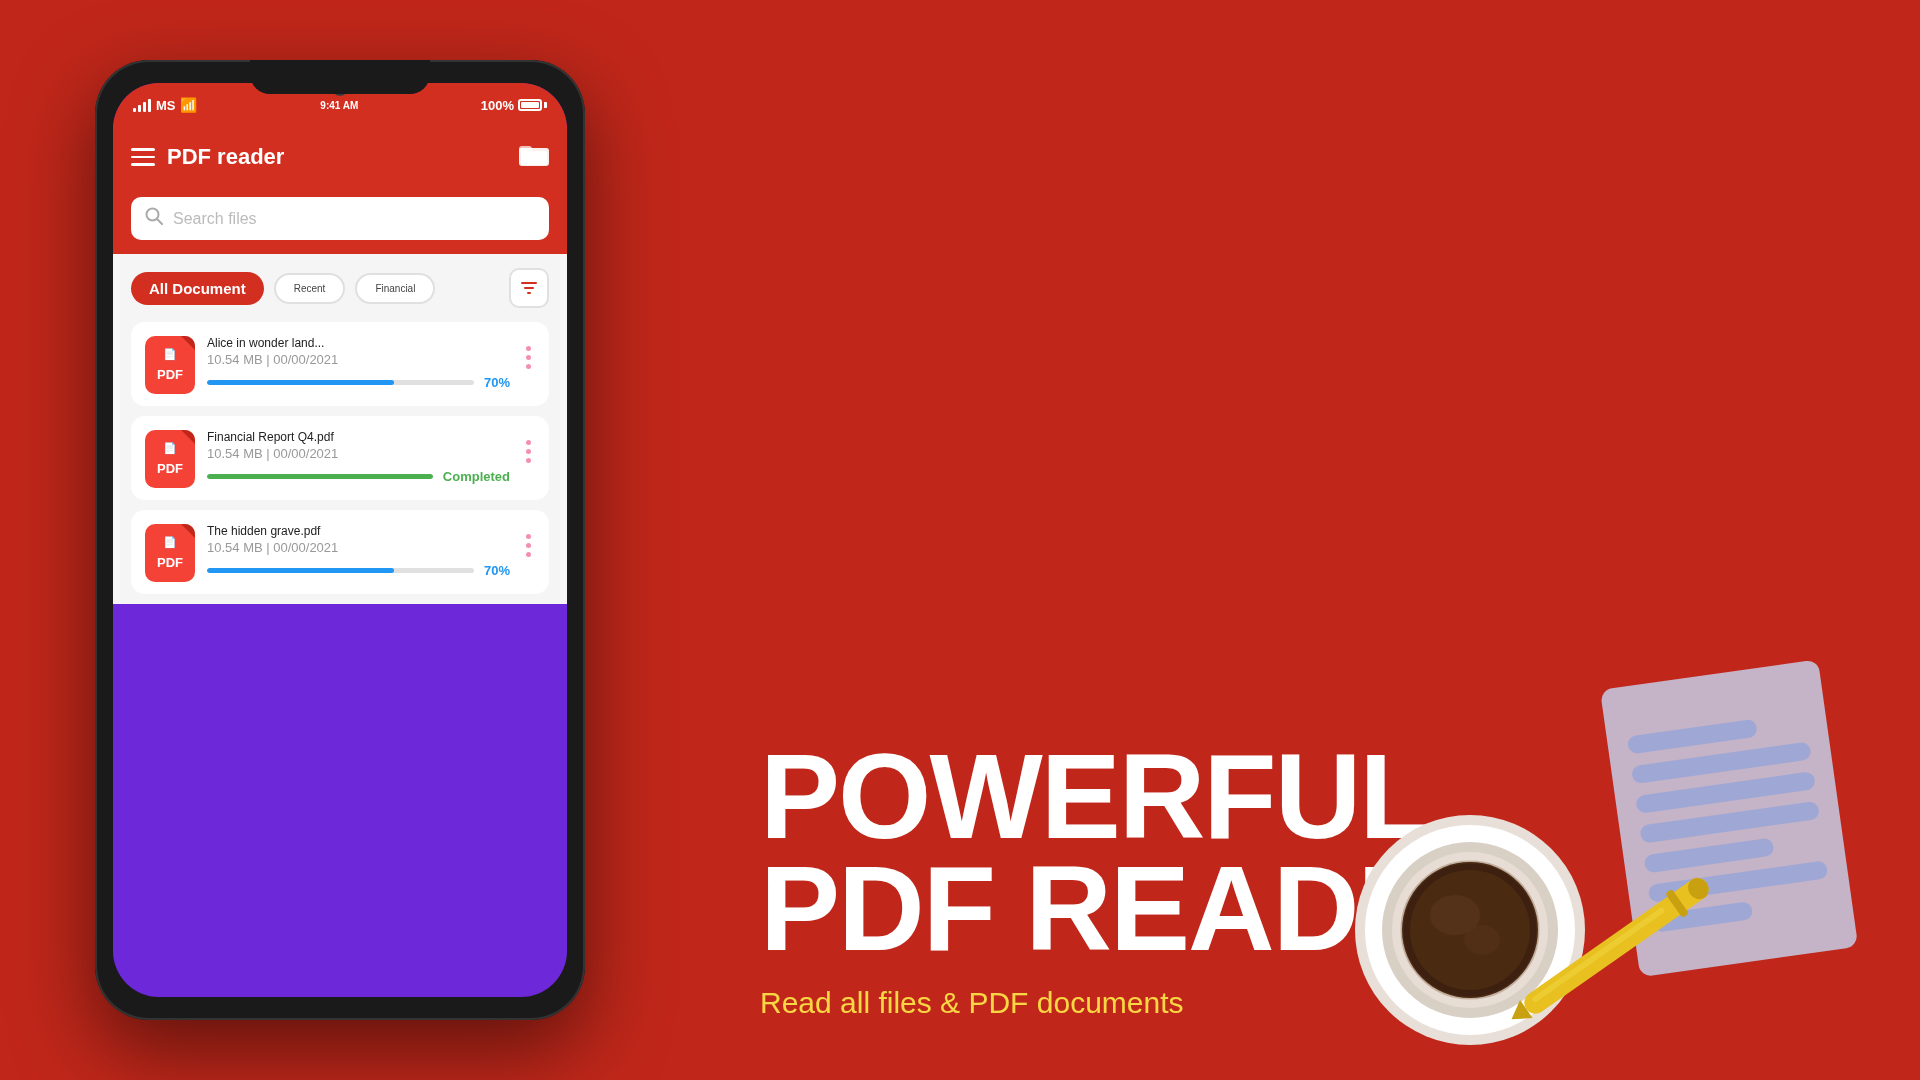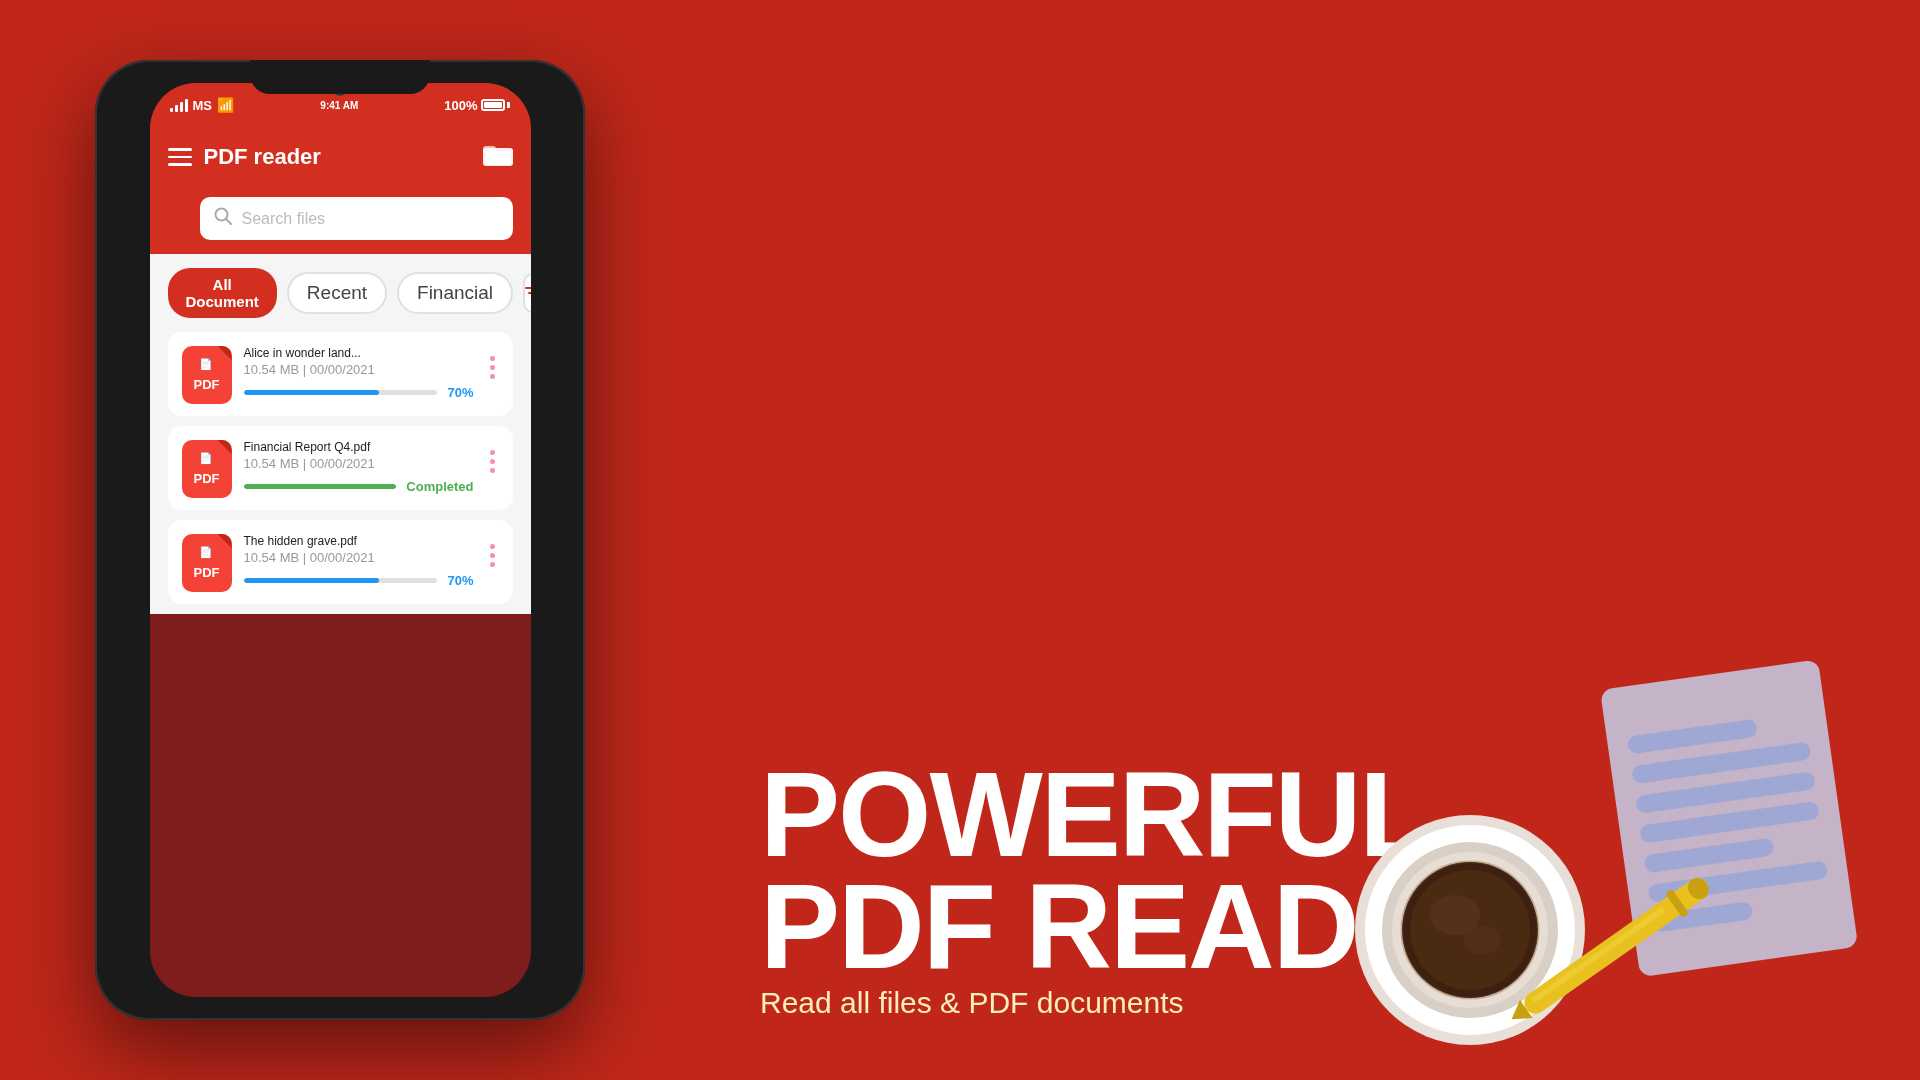--- a/index.html
+++ b/index.html
@@ -57,23 +57,23 @@
       transform: translateX(-50%);
       width: 180px;
       height: 34px;
       background: #1a1a1a;
       border-radius: 0 0 20px 20px;
       z-index: 10;
     }
 
     
     .phone-screen {
-      width: 381px;
+      width: 454px;
       height: 914px;
-      background: #7f1d1d;
+      background: #6d28d9;
       border-radius: 46px;
       overflow: hidden;
       position: relative;
     }
 
     
     .status-bar {
       background: #d32f20;
       height: 44px;
       display: flex;
@@ -195,21 +195,20 @@
       background: #d32f20;
       padding: 10px 18px 14px;
     }
     .search-bar {
       background: white;
       border-radius: 10px;
       display: flex;
       align-items: center;
       padding: 10px 14px;
       gap: 10px;
-      margin-left: 32px;
     }
     .search-placeholder {
       color: #bbb;
       font-size: 16px;
     }
 
     
     .filter-tabs {
       background: #f5f5f5;
       padding: 14px 18px;
@@ -228,21 +227,21 @@
       font-weight: 600;
       cursor: pointer;
     }
 
     .tab-inactive {
       background: white;
       color: #444;
       border: 2px solid #e0e0e0;
       border-radius: 22px;
       padding: 8px 18px;
-      font-size: 19px;
+      font-size: 10px;
       font-weight: 500;
       cursor: pointer;
     }
 
     .filter-icon {
       margin-left: auto;
       width: 40px;
       height: 40px;
       background: white;
       border: 2px solid #e0e0e0;
@@ -534,21 +533,21 @@
         </div>
 
       </div>
     </div>
   </div>
 </div>
 
 <div class="right-section">
   <div style="color:white;font-size:120px;font-weight:900;line-height:1.0;letter-spacing:-2px;font-family:Arial Black,Arial,sans-serif;text-transform:uppercase;">POWERFUL</div>
   <div style="color:white;font-size:120px;font-weight:900;line-height:1.0;letter-spacing:-2px;font-family:Arial Black,Arial,sans-serif;text-transform:uppercase;margin-top:-8px;">PDF READER</div>
-  <div style="color:#fef9c3;font-size:30px;font-weight:500;font-family:Arial,sans-serif;opacity:0.95;">Read all files &amp; PDF documents</div>
+  <div style="color:#fde047;font-size:30px;font-weight:500;margin-top:18px;font-family:Arial,sans-serif;opacity:0.95;">Read all files &amp; PDF documents</div>
 
   <div class="deco-container">
     <svg width="600" height="450" viewBox="0 0 600 450" xmlns="http://www.w3.org/2000/svg">
 
       <g transform="translate(280, 60) rotate(-8)">
         <rect x="0" y="0" width="220" height="290" rx="12" fill="#c5cde8" opacity="0.85"></rect>
 
         <rect x="20" y="50" width="130" height="18" rx="9" fill="#8fa4d8" opacity="0.7"></rect>
         <rect x="20" y="80" width="180" height="18" rx="9" fill="#8fa4d8" opacity="0.7"></rect>
         <rect x="20" y="110" width="180" height="18" rx="9" fill="#8fa4d8" opacity="0.7"></rect>

